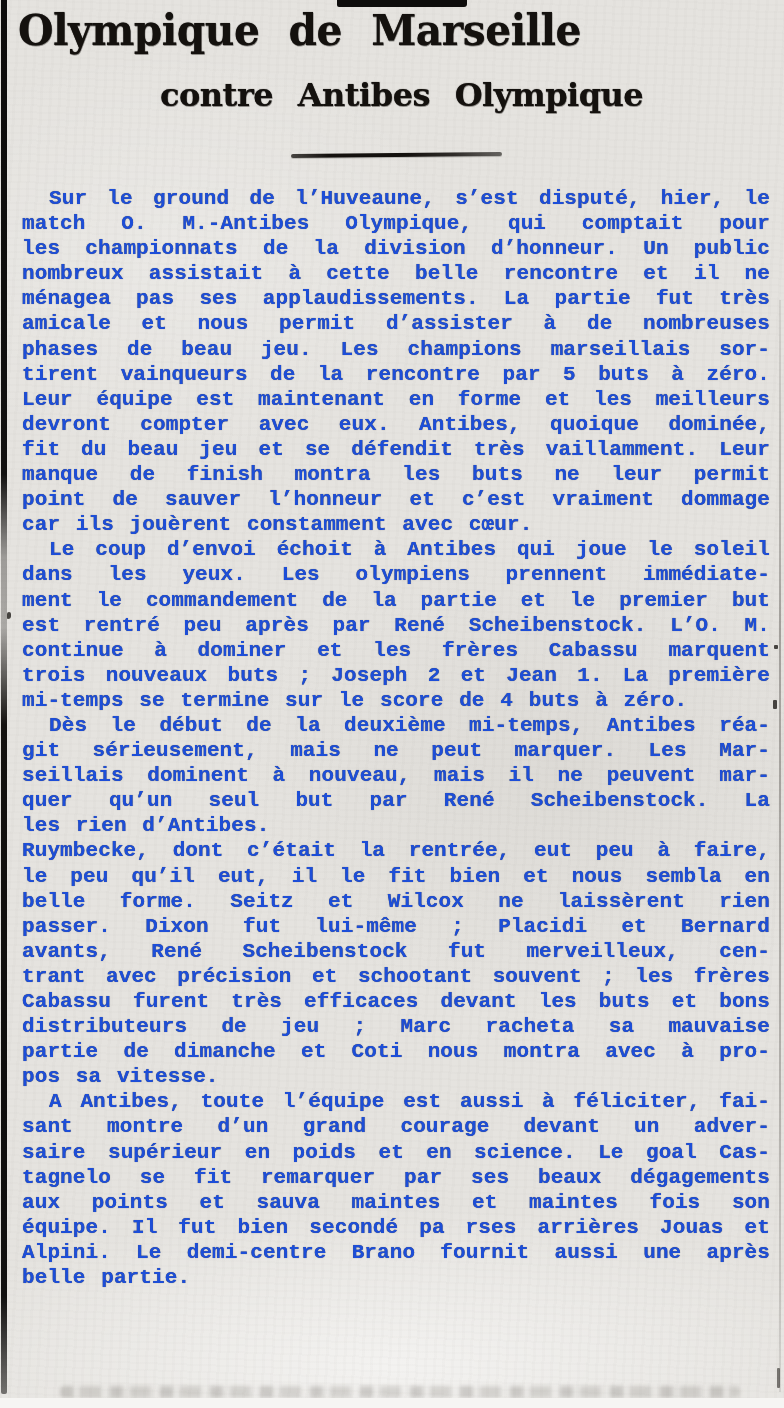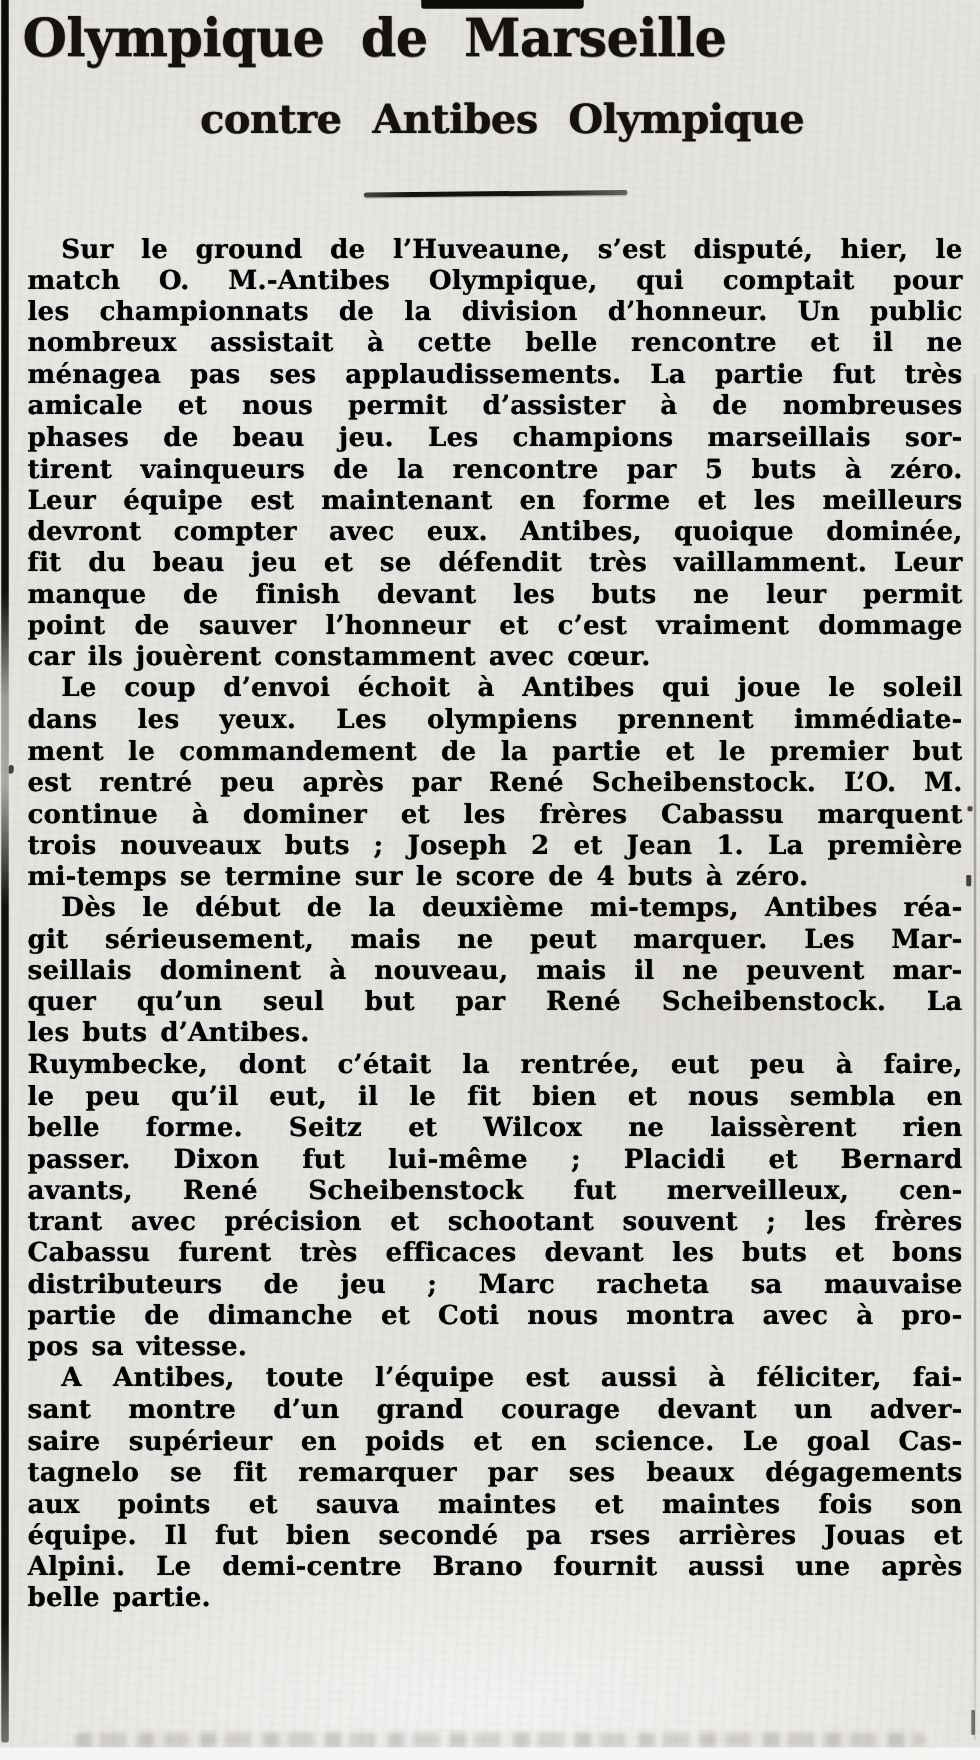--- a/index.html
+++ b/index.html
@@ -45,23 +45,24 @@
   .hl1{left:18px;top:6px;font-size:42px;word-spacing:16px;transform:scaleX(.97);transform-origin:left top;}
   .hl2{left:150px;top:76px;font-size:32px;word-spacing:14px;margin-left:10px;}
   .divider{
     position:absolute;left:291px;top:153px;width:211px;height:4px;
     background:linear-gradient(90deg, rgba(18,15,12,.75), #14110e 18%, #14110e 55%, rgba(18,15,12,.85) 78%, rgba(18,15,12,.6));
     border-radius:2px;transform:rotate(-.5deg);
     box-shadow:0 1px 0 rgba(18,15,12,.18);
   }
   .article{
     position:absolute;left:22px;top:186px;width:748px;
-    color:#000000;font-size:21px;line-height:25.1px;font-weight:bold;
+    color:#1d4ed8;font-size:21px;line-height:25.1px;font-weight:bold;
     letter-spacing:.1px;word-spacing:3px;
     text-shadow:0 0 .7px rgba(25,20,16,.8);
+    font-family:Liberation Mono, monospace;
   }
   .line{text-align:justify;text-align-last:justify;height:25.1px;overflow:visible;}
   .line.last{text-align-last:left;}
   .line.first{text-indent:27px;}
   
   .smudge{
     position:absolute;left:60px;top:1386px;width:680px;height:12px;opacity:.45;
     background:repeating-linear-gradient(90deg,
       rgba(95,90,84,.55) 0 13px, rgba(150,145,138,.10) 13px 20px,
       rgba(105,100,92,.45) 20px 41px, rgba(150,145,138,.06) 41px 50px);
@@ -93,35 +94,35 @@
     <div class="line">match O. M.-Antibes Olympique, qui comptait pour</div>
     <div class="line">les championnats de la division d’honneur. Un public</div>
     <div class="line">nombreux assistait à cette belle rencontre et il ne</div>
     <div class="line">ménagea pas ses applaudissements. La partie fut très</div>
     <div class="line">amicale et nous permit d’assister à de nombreuses</div>
     <div class="line">phases de beau jeu. Les champions marseillais sor-</div>
     <div class="line">tirent vainqueurs de la rencontre par 5 buts à zéro.</div>
     <div class="line">Leur équipe est maintenant en forme et les meilleurs</div>
     <div class="line">devront compter avec eux. Antibes, quoique dominée,</div>
     <div class="line">fit du beau jeu et se défendit très vaillamment. Leur</div>
-    <div class="line">manque de finish devant les buts ne leur permit</div>
+    <div class="line">manque de finish montra les buts ne leur permit</div>
     <div class="line">point de sauver l’honneur et c’est vraiment dommage</div>
     <div class="line last">car ils jouèrent constamment avec cœur.</div>
     <div class="line first">Le coup d’envoi échoit à Antibes qui joue le soleil</div>
     <div class="line">dans les yeux. Les olympiens prennent immédiate-</div>
     <div class="line">ment le commandement de la partie et le premier but</div>
     <div class="line">est rentré peu après par René Scheibenstock. L’O. M.</div>
     <div class="line">continue à dominer et les frères Cabassu marquent</div>
     <div class="line">trois nouveaux buts ; Joseph 2 et Jean 1. La première</div>
     <div class="line last">mi-temps se termine sur le score de 4 buts à zéro.</div>
     <div class="line first">Dès le début de la deuxième mi-temps, Antibes réa-</div>
     <div class="line">git sérieusement, mais ne peut marquer. Les Mar-</div>
     <div class="line">seillais dominent à nouveau, mais il ne peuvent mar-</div>
     <div class="line">quer qu’un seul but par René Scheibenstock. La</div>
-    <div class="line last">les buts d’Antibes.</div>
+    <div class="line last">les rien d’Antibes.</div>
     <div class="line">Ruymbecke, dont c’était la rentrée, eut peu à faire,</div>
     <div class="line">le peu qu’il eut, il le fit bien et nous sembla en</div>
     <div class="line">belle forme. Seitz et Wilcox ne laissèrent rien</div>
     <div class="line">passer. Dixon fut lui-même ; Placidi et Bernard</div>
     <div class="line">avants, René Scheibenstock fut merveilleux, cen-</div>
     <div class="line">trant avec précision et schootant souvent ; les frères</div>
     <div class="line">Cabassu furent très efficaces devant les buts et bons</div>
     <div class="line">distributeurs de jeu ; Marc racheta sa mauvaise</div>
     <div class="line">partie de dimanche et Coti nous montra avec à pro-</div>
     <div class="line last">pos sa vitesse.</div>

